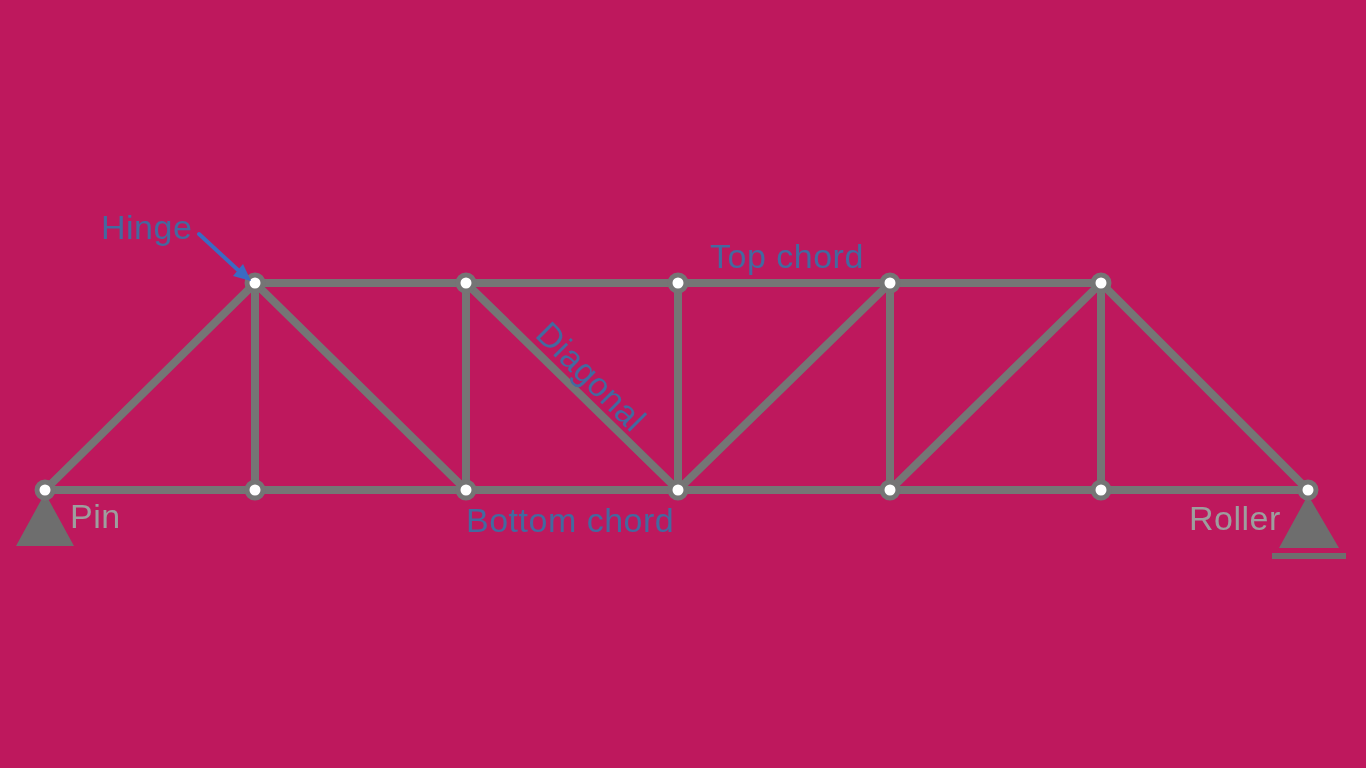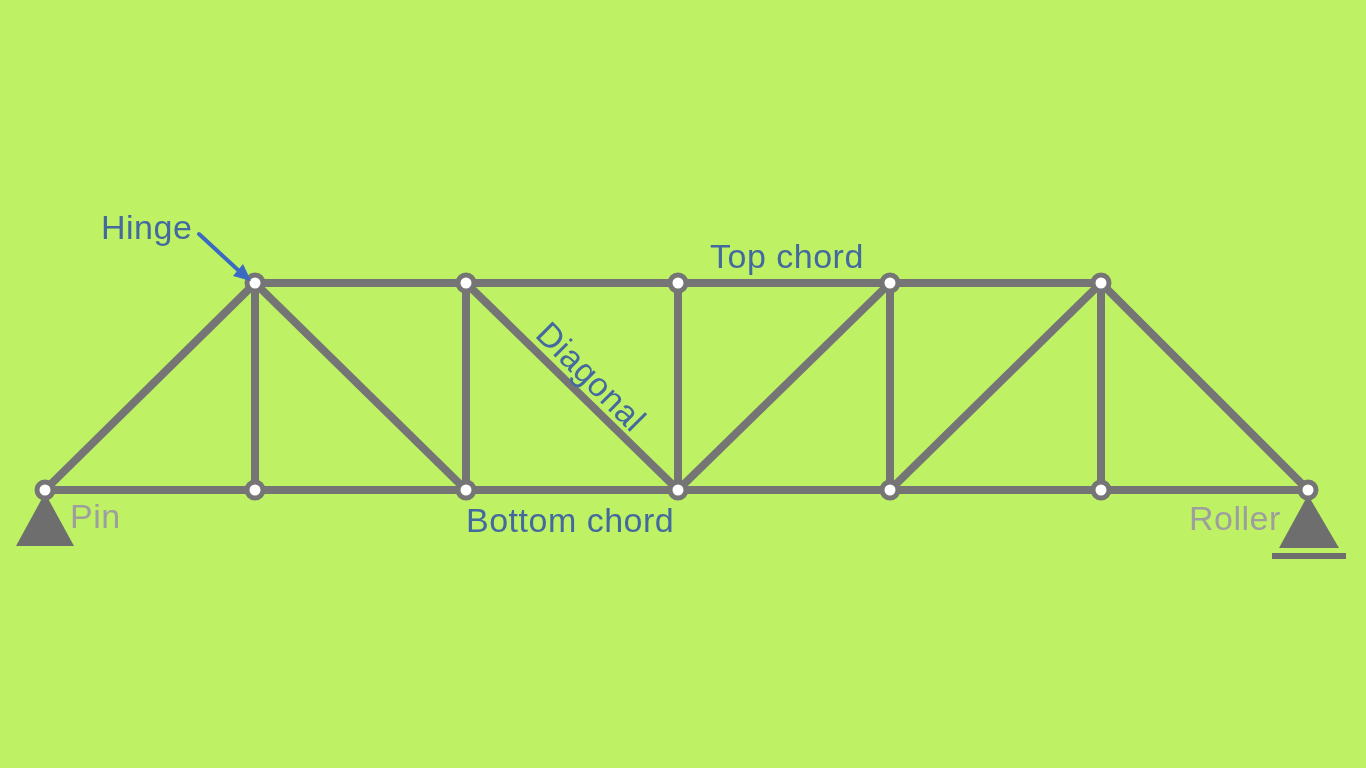--- a/index.html
+++ b/index.html
@@ -8,21 +8,21 @@
     background: #fdfdfd;
     width: 1366px;
     height: 768px;
     overflow: hidden;
     font-family: "Liberation Sans", sans-serif;
   }
   .stage {
     position: relative;
     width: 1366px;
     height: 768px;
-    background: #bef264;
+    background: #be185d;
   }
   svg { display: block; }
   .member {
     stroke: #757575;
     stroke-width: 8;
     stroke-linecap: round;
     fill: none;
   }
   .node {
     fill: #ffffff;

